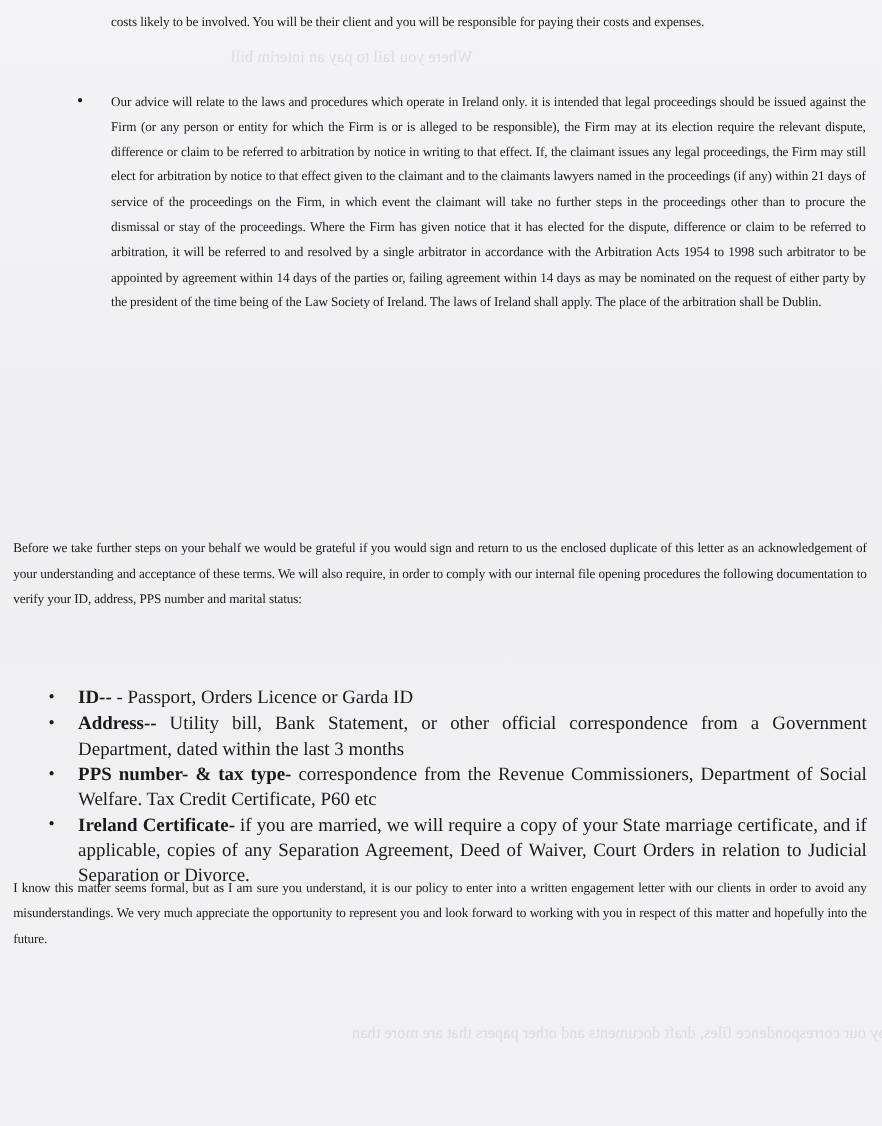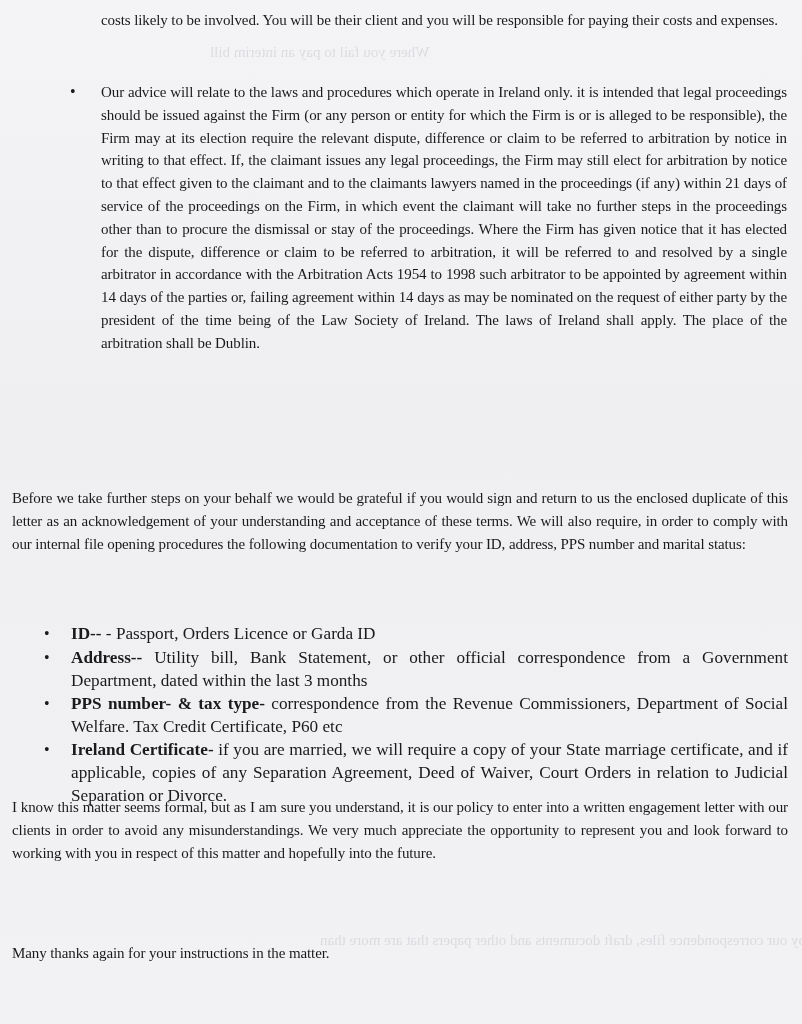--- a/index.html
+++ b/index.html
@@ -16,21 +16,21 @@
       color: #1a1a1a;
       position: relative;
     }
     .page {
       position: absolute;
       left: 0; top: 0;
       width: 802px; height: 1024px;
     }
     .para {
       position: absolute;
-      font-size: 15px;
+      font-size: 12px;
       line-height: 22.8px;
       text-align: justify;
       letter-spacing: -0.1px;
     }
     .para.last-left { text-align-last: left; }
     .indent-block { left: 101px; width: 686px; }
     .full-block { left: 12px; width: 776px; }
     .bullet-row {
       position: absolute;
       left: 44px;
@@ -96,14 +96,13 @@
     <span class="content" style="text-align-last:left;"><b>PPS number- &amp; tax type-</b><span> correspondence from the Revenue Commissioners, Department of Social Welfare. Tax Credit Certificate, P60 etc</span></span>
   </div>
 
   <div class="bullet-row" style="top:739px;">
     <span class="dot">•</span>
     <span class="content" style="text-align-last:left;"><b>Ireland Certificate-</b><span> if you are married, we will require a copy of your State marriage certificate, and if applicable, copies of any Separation Agreement, Deed of Waiver, Court Orders in relation to Judicial Separation or Divorce.</span></span>
   </div>
 
   <div class="para full-block last-left" style="top:796px;">I know this matter seems formal, but as I am sure you understand, it is our policy to enter into a written engagement letter with our clients in order to avoid any misunderstandings. We very much appreciate the opportunity to represent you and look forward to working with you in respect of this matter and hopefully into the future.</div>
 
-  <div class="para full-block last-left" style="top:942px;">Many thanks again for your instructions in the matter.</div>
 </div>
 
 </body></html>

